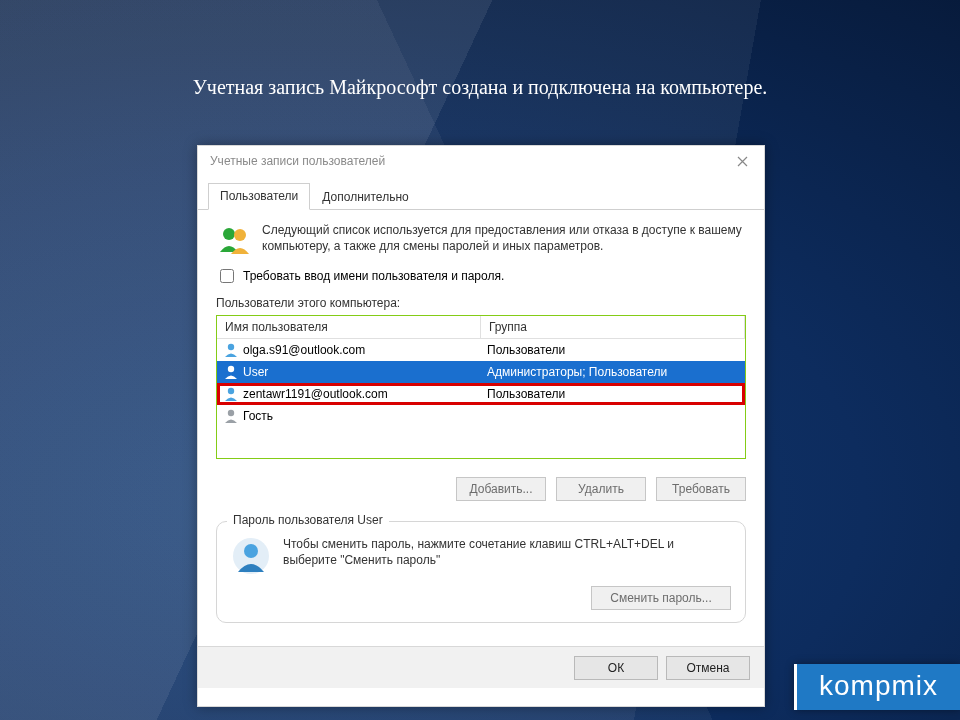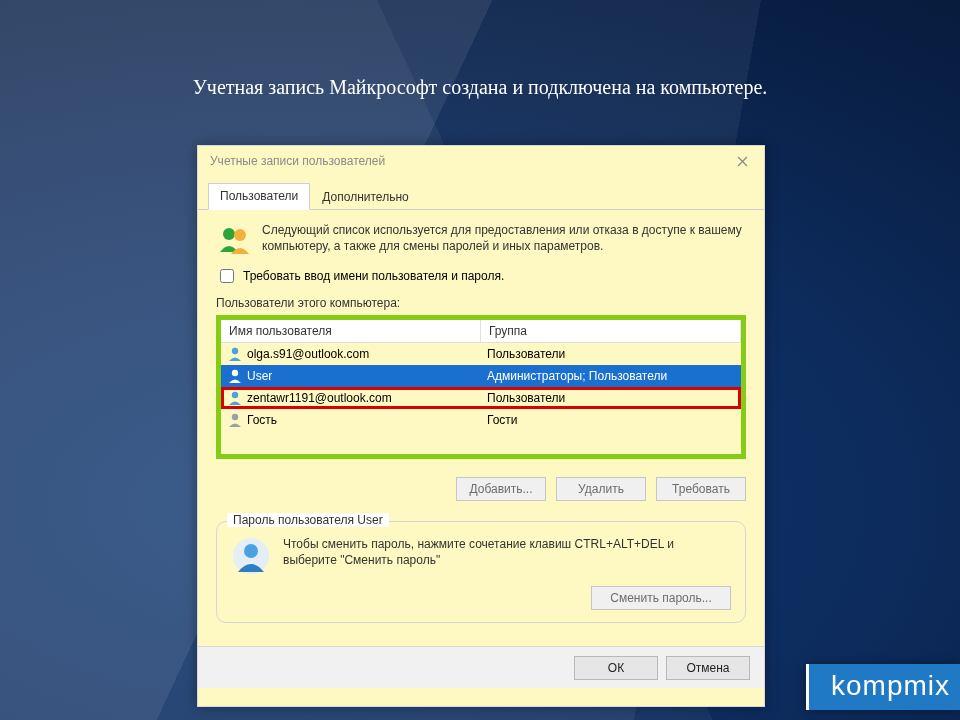--- a/index.html
+++ b/index.html
@@ -34,21 +34,21 @@
     font-family: "Times New Roman", Times, serif;
     font-size: 20px;
   }
 
   .dialog {
     position: absolute;
     left: 197px;
     top: 145px;
     width: 568px;
     height: 562px;
-    background: #fef9c3;
+    background: #ffffff;
     border: 1px solid #d8d8d8;
     box-shadow: 0 0 12px rgba(0,0,0,0.35);
   }
 
   .titlebar {
     height: 30px;
     display: flex;
     align-items: center;
     padding: 0 8px 0 12px;
     color: #8a8a8a;
@@ -110,21 +110,21 @@
   }
   .check-row input[type=checkbox]{
     width: 14px; height: 14px;
   }
   .subtitle {
     color: #333;
     margin-bottom: 5px;
   }
 
   .listview {
-    border: 5px solid #84cc16;
+    border: 1px solid #84cc16;
     height: 144px;
     overflow: hidden;
   }
   .lv-header, .lv-row {
     display: grid;
     grid-template-columns: 1fr 1fr;
     align-items: center;
     font-size: 12px;
   }
   .lv-header {
@@ -223,21 +223,21 @@
     cursor: pointer;
   }
 
   
   .watermark {
     position: absolute;
     right: 0;
     bottom: 10px;
     background: #1f79c5;
     color: #ffffff;
-    padding: 6px 10px 8px 22px;
+    padding: 6px 22px 8px 22px;
     border-left: 3px solid #ffffff;
     font-family: Verdana, Arial, sans-serif;
     font-size: 28px;
     letter-spacing: 1px;
     box-shadow: 0 0 8px rgba(0,0,0,0.4);
   }
 </style>
 </head>
 <body>
 
@@ -331,21 +331,20 @@
       <div class="lv-row">
         <div class="cell">
           <span class="user-ico">
             <svg viewBox="0 0 16 16">
                 <circle cx="8" cy="5" r="3.2" fill="#9aa0a6"></circle>
                 <path d="M2 15 q6 -7 12 0 z" fill="#9aa0a6"></path>
               </svg>
           </span>
           <span>Гость</span>
         </div>
-        <div class="cell">Гости</div>
       </div>
     </div>
 
     <div class="row-actions">
       <div class="btn">Добавить...</div>
       <div class="btn">Удалить</div>
       <div class="btn">Требовать</div>
     </div>
 
     <div class="group">

